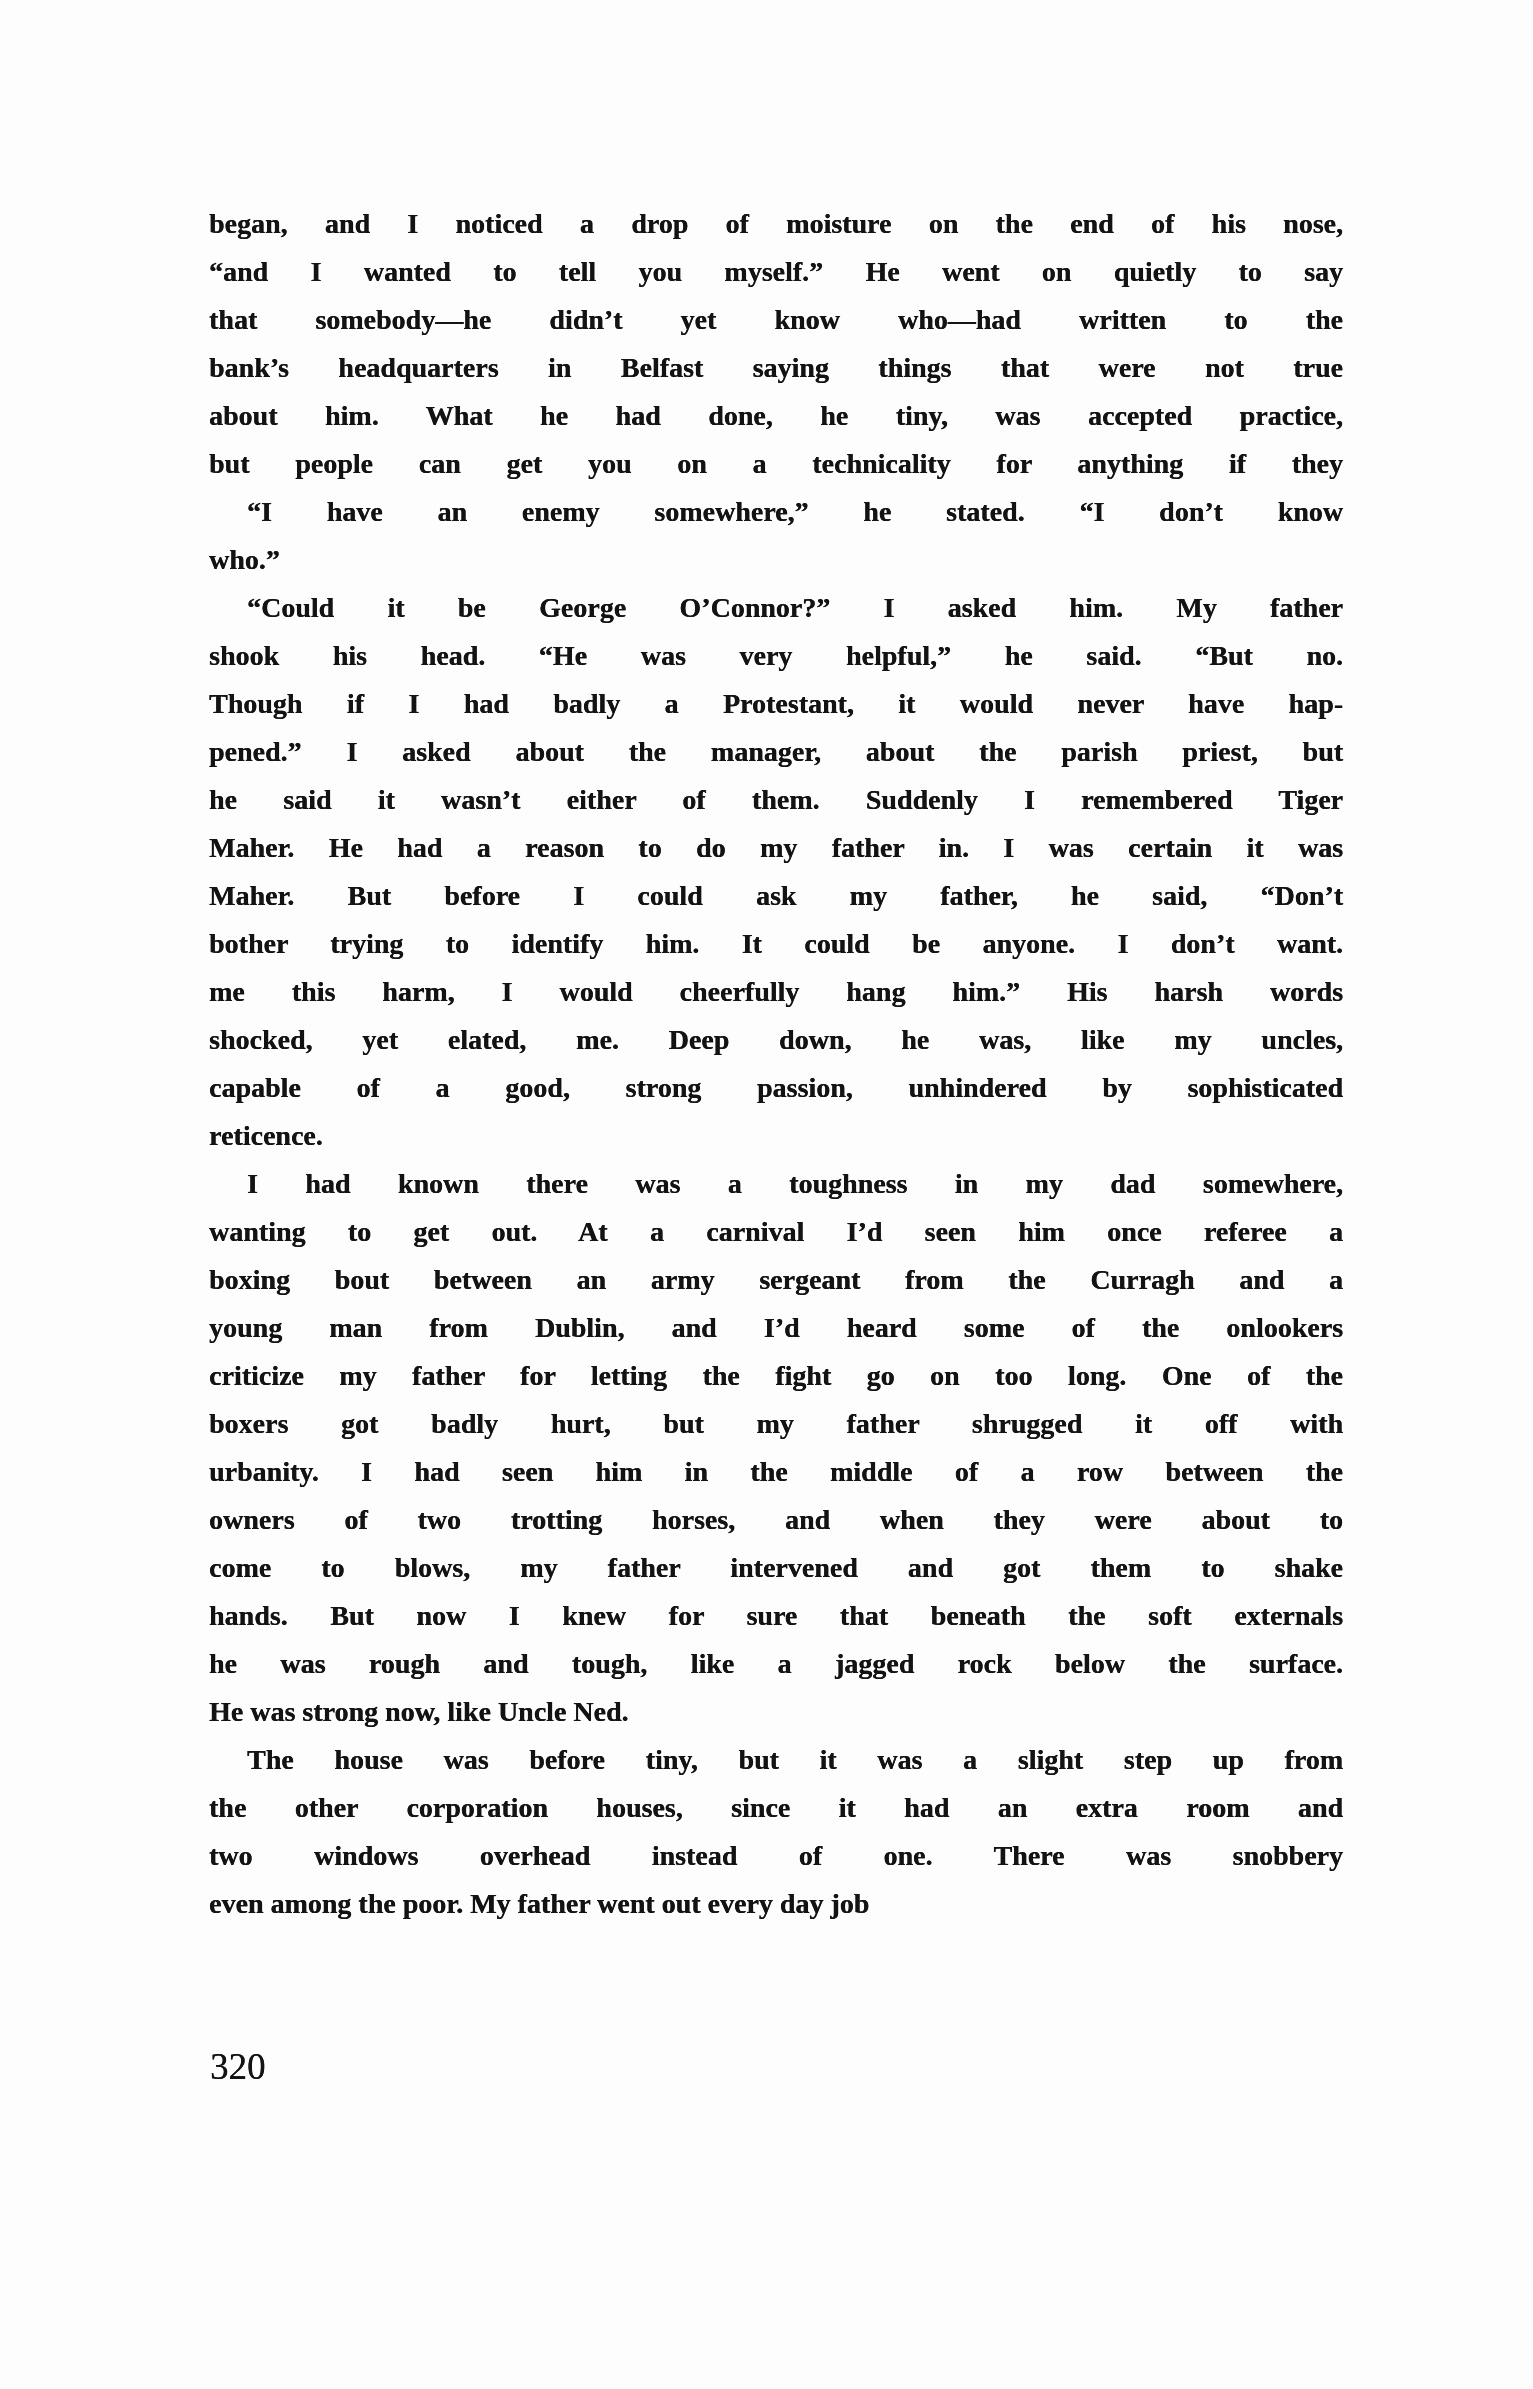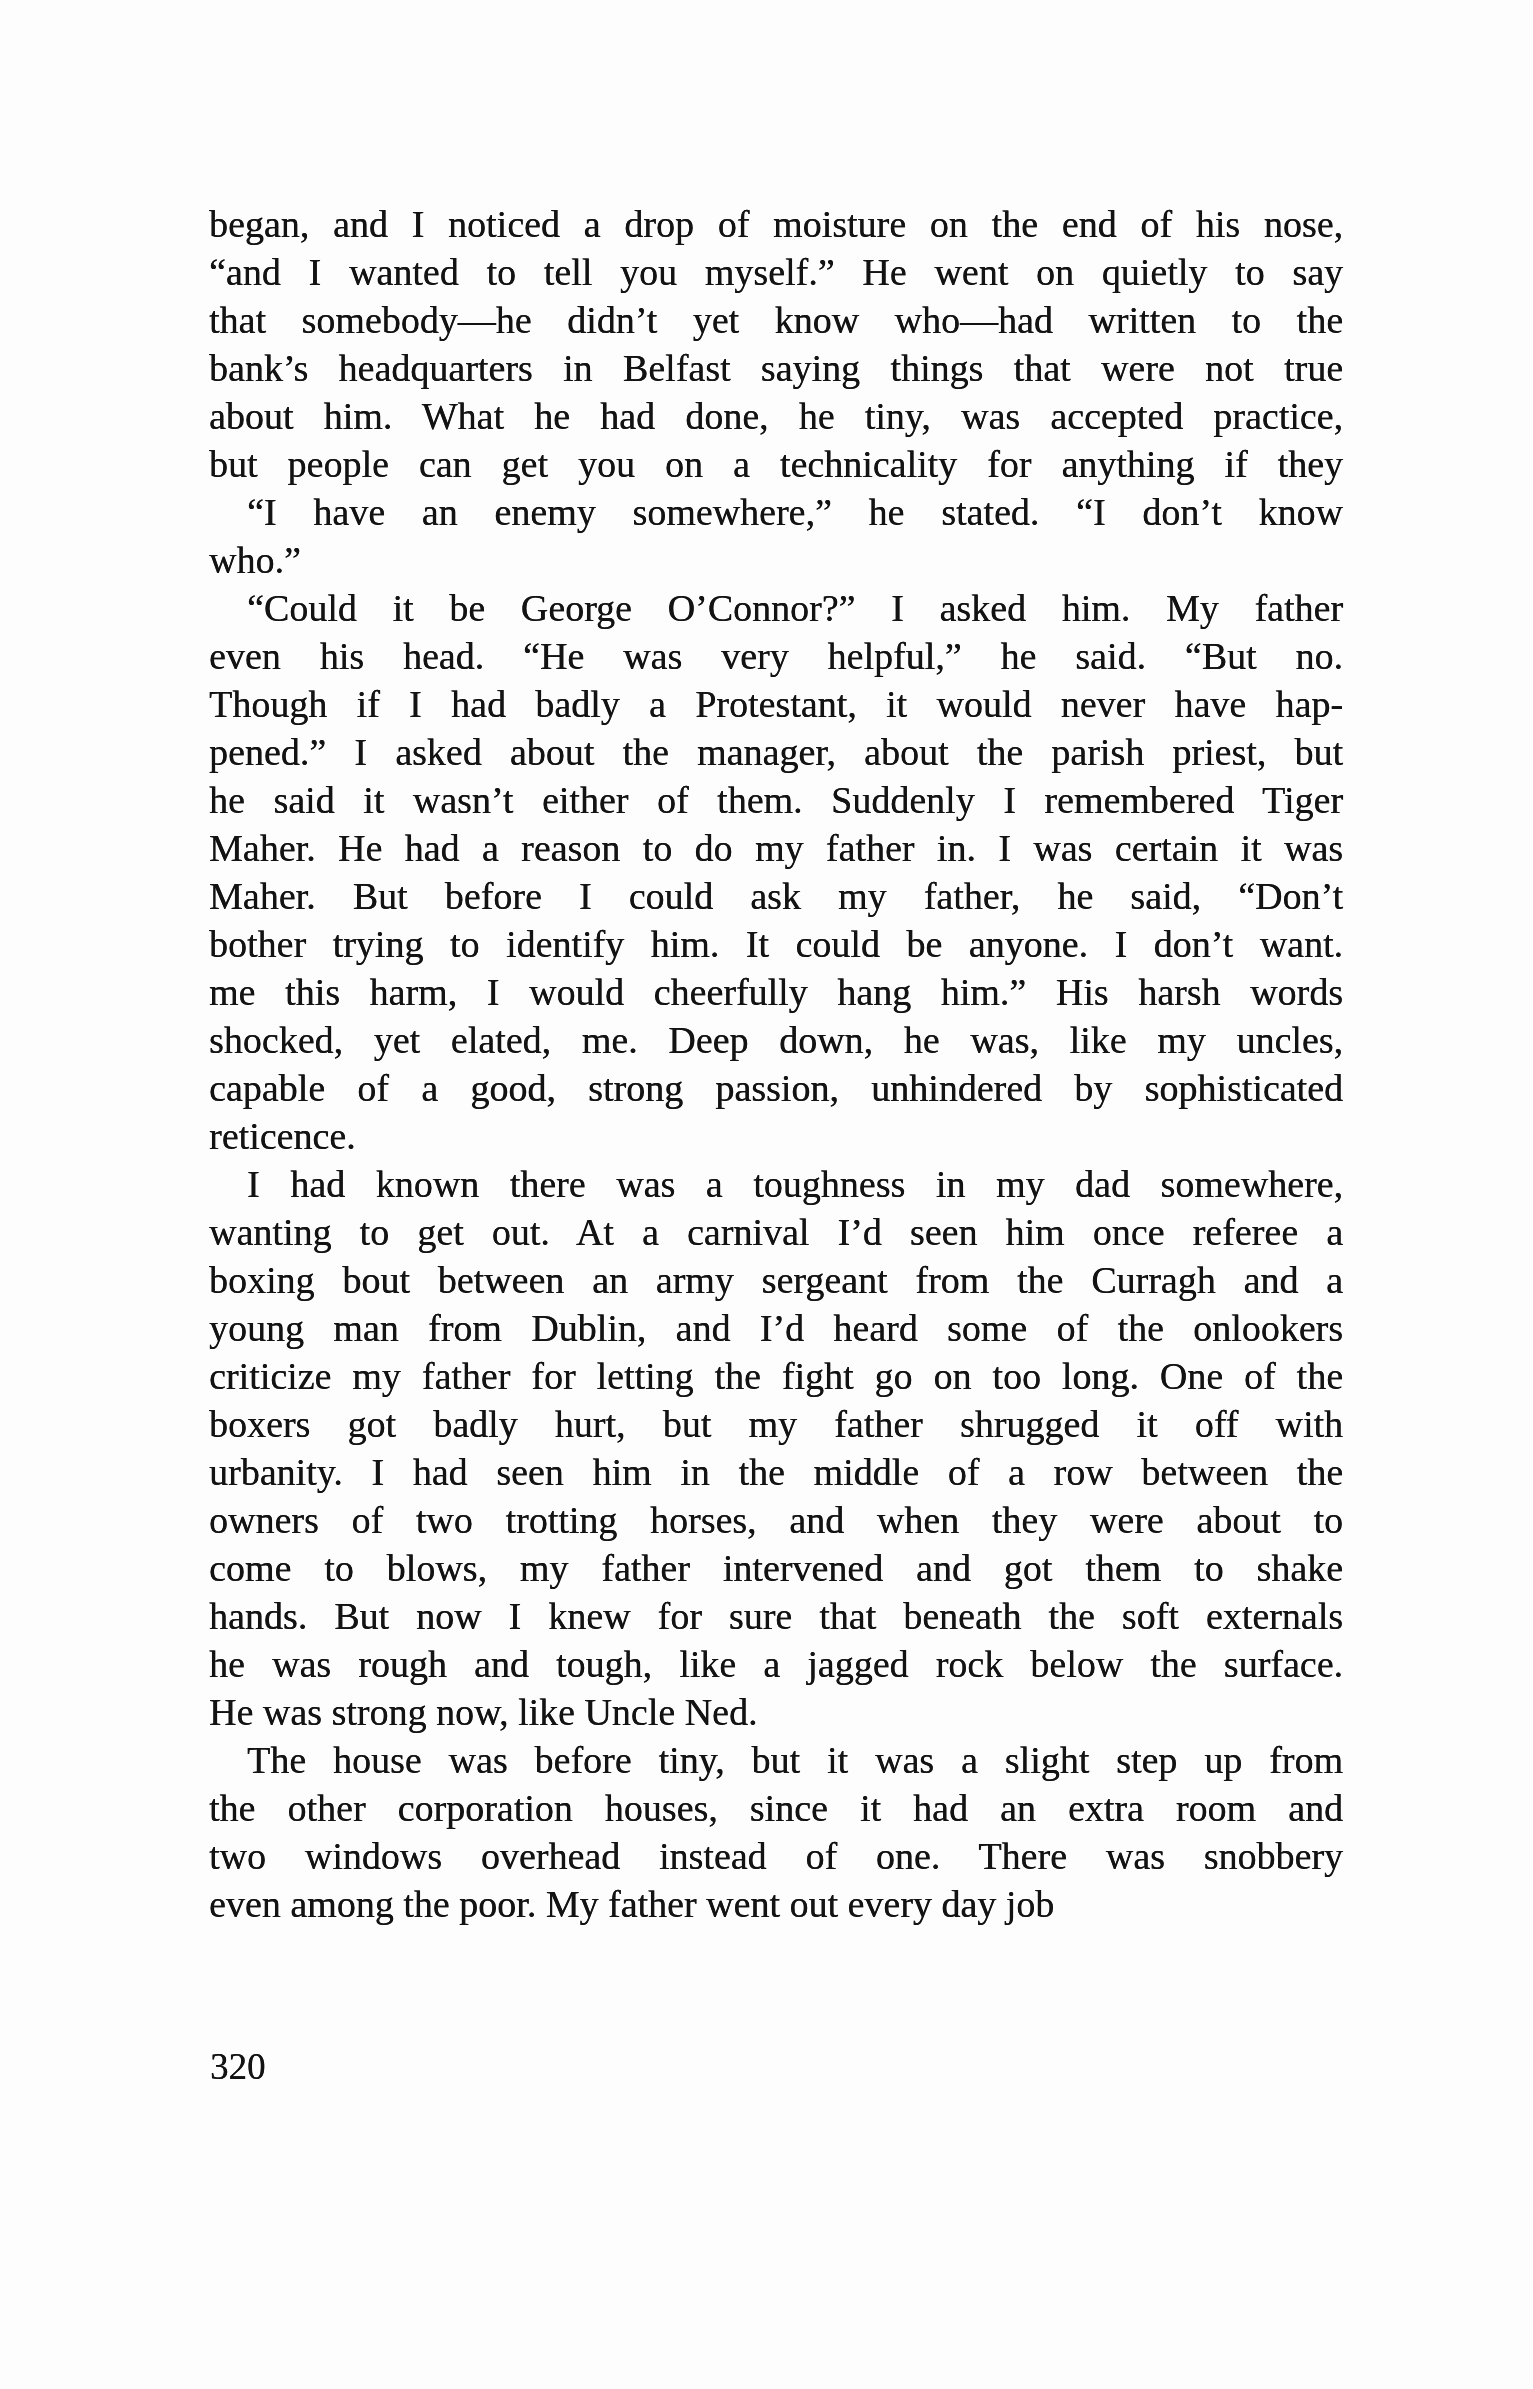--- a/index.html
+++ b/index.html
@@ -20,26 +20,27 @@
     inset: 0;
     background: #fdfdfd;
   }
   .text-block {
     position: absolute;
     left: 209px;
     top: 200px;
     width: 1134px;
   }
   .line {
-    font-size: 38px;
+    font-size: 28px;
     line-height: 48px;
     text-align: justify;
     text-align-last: justify;
     text-shadow: 0.3px 0 0 currentColor;
     white-space: normal;
+    font-weight: bold;
   }
   .line.para-end {
     text-align-last: left;
   }
   .line.indent {
     text-indent: 38px;
   }
   .page-number {
     position: absolute;
     left: 210px;
@@ -56,21 +57,21 @@
   <div class="text-block">
       <div class="line">began, and I noticed a drop of moisture on the end of his nose,</div>
       <div class="line">“and I wanted to tell you myself.” He went on quietly to say</div>
       <div class="line">that somebody—he didn’t yet know who—had written to the</div>
       <div class="line">bank’s headquarters in Belfast saying things that were not true</div>
       <div class="line">about him. What he had done, he tiny, was accepted practice,</div>
       <div class="line">but people can get you on a technicality for anything if they</div>
       <div class="line indent">“I have an enemy somewhere,” he stated. “I don’t know</div>
       <div class="line para-end">who.”</div>
       <div class="line indent">“Could it be George O’Connor?” I asked him. My father</div>
-      <div class="line">even his head. “He was very helpful,” he said. “But no.</div>
+      <div class="line">shook his head. “He was very helpful,” he said. “But no.</div>
       <div class="line">Though if I had badly a Protestant, it would never have hap-</div>
       <div class="line">pened.” I asked about the manager, about the parish priest, but</div>
       <div class="line">he said it wasn’t either of them. Suddenly I remembered Tiger</div>
       <div class="line">Maher. He had a reason to do my father in. I was certain it was</div>
       <div class="line">Maher. But before I could ask my father, he said, “Don’t</div>
       <div class="line">bother trying to identify him. It could be anyone. I don’t want.</div>
       <div class="line">me this harm, I would cheerfully hang him.” His harsh words</div>
       <div class="line">shocked, yet elated, me. Deep down, he was, like my uncles,</div>
       <div class="line">capable of a good, strong passion, unhindered by sophisticated</div>
       <div class="line para-end">reticence.</div>

